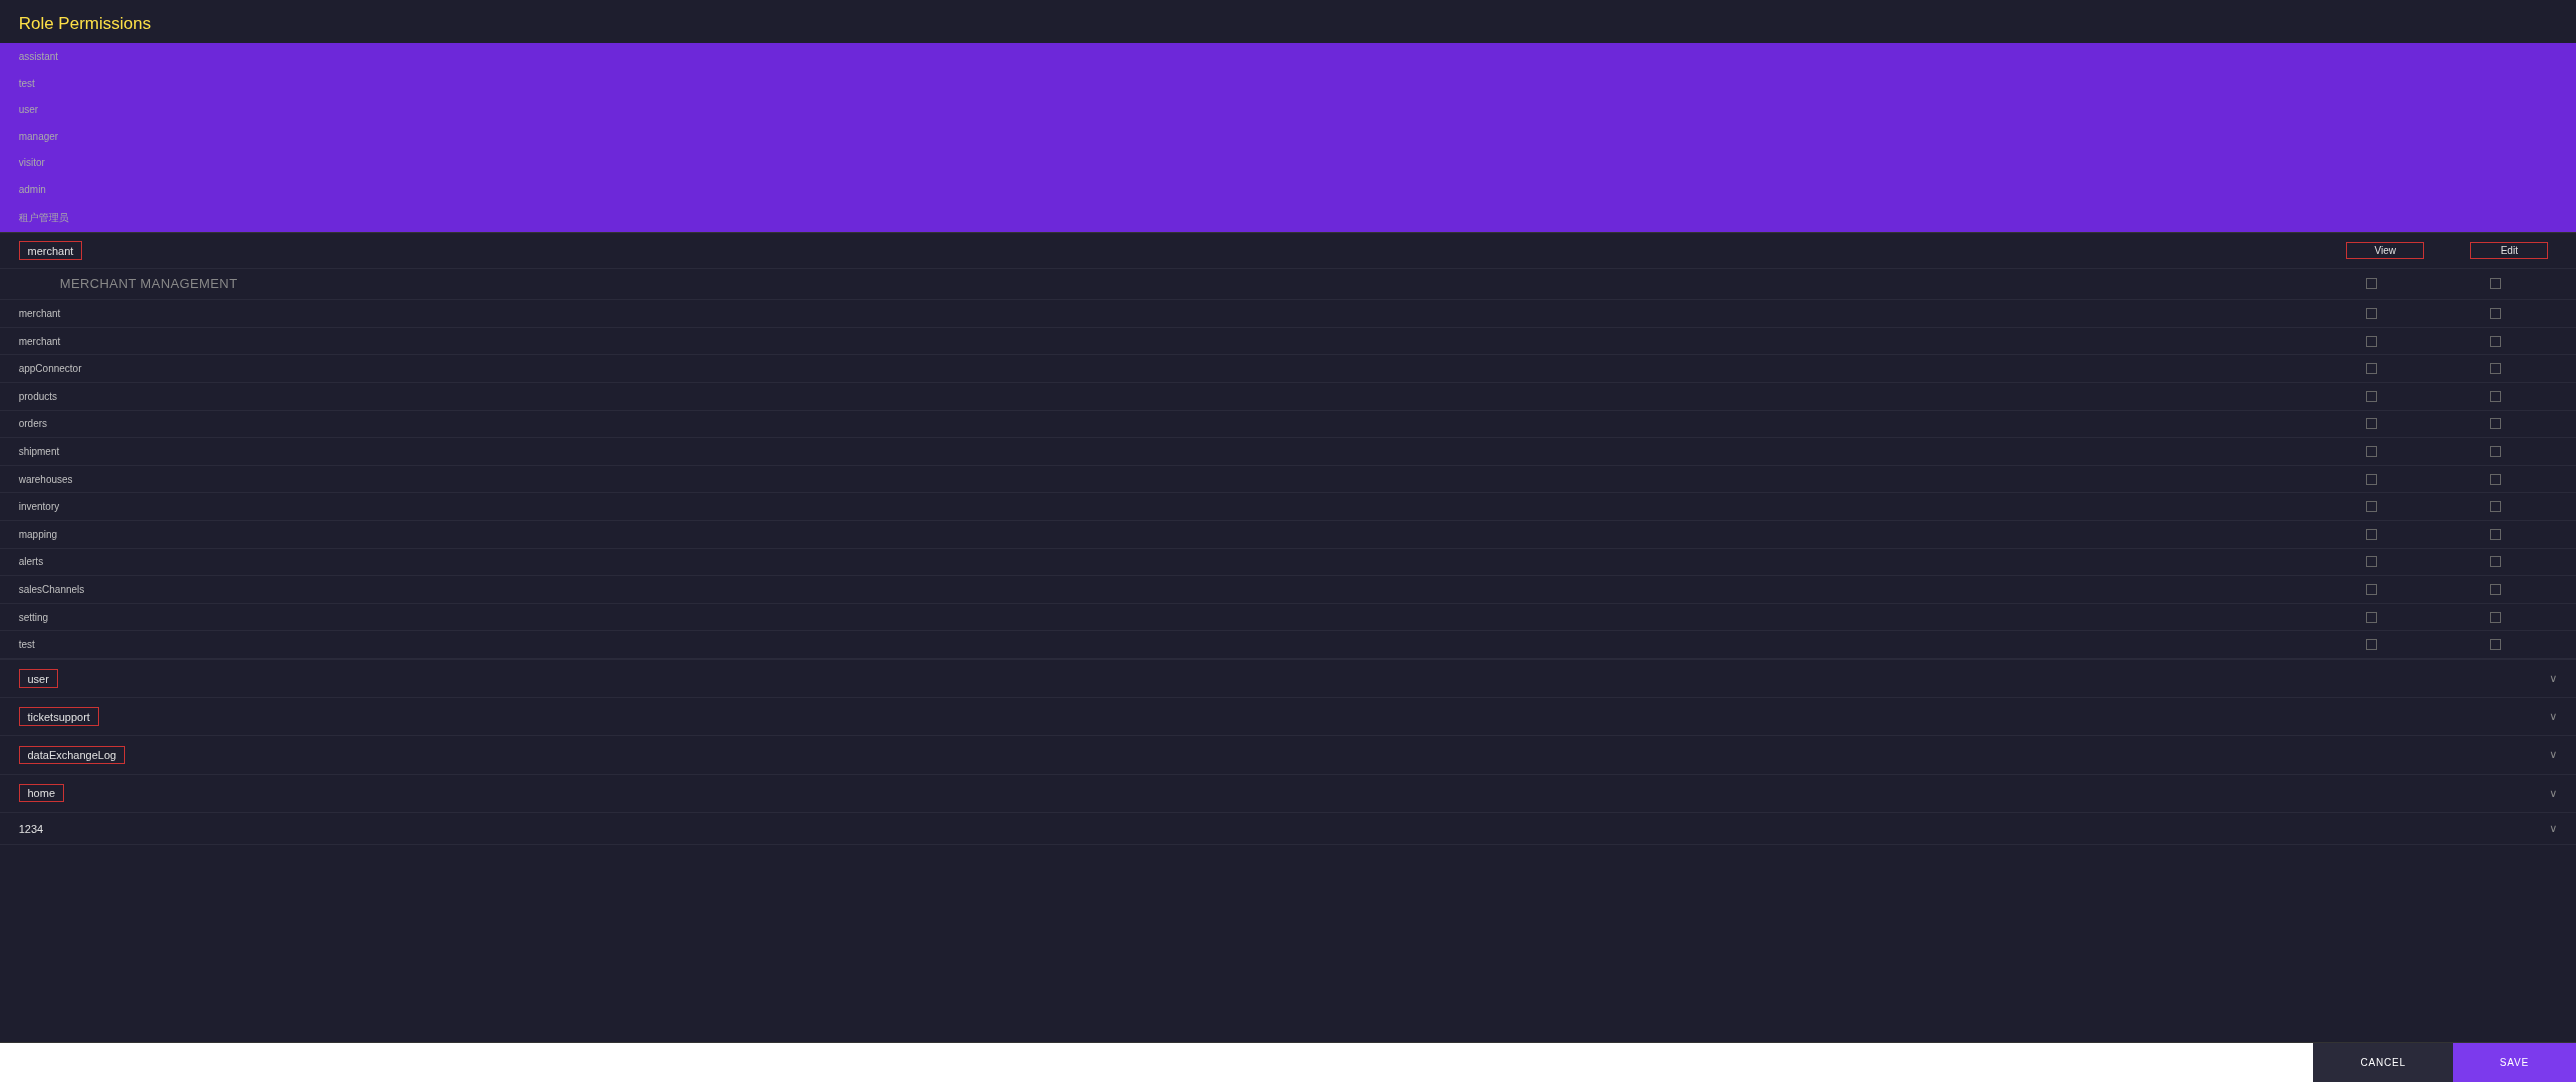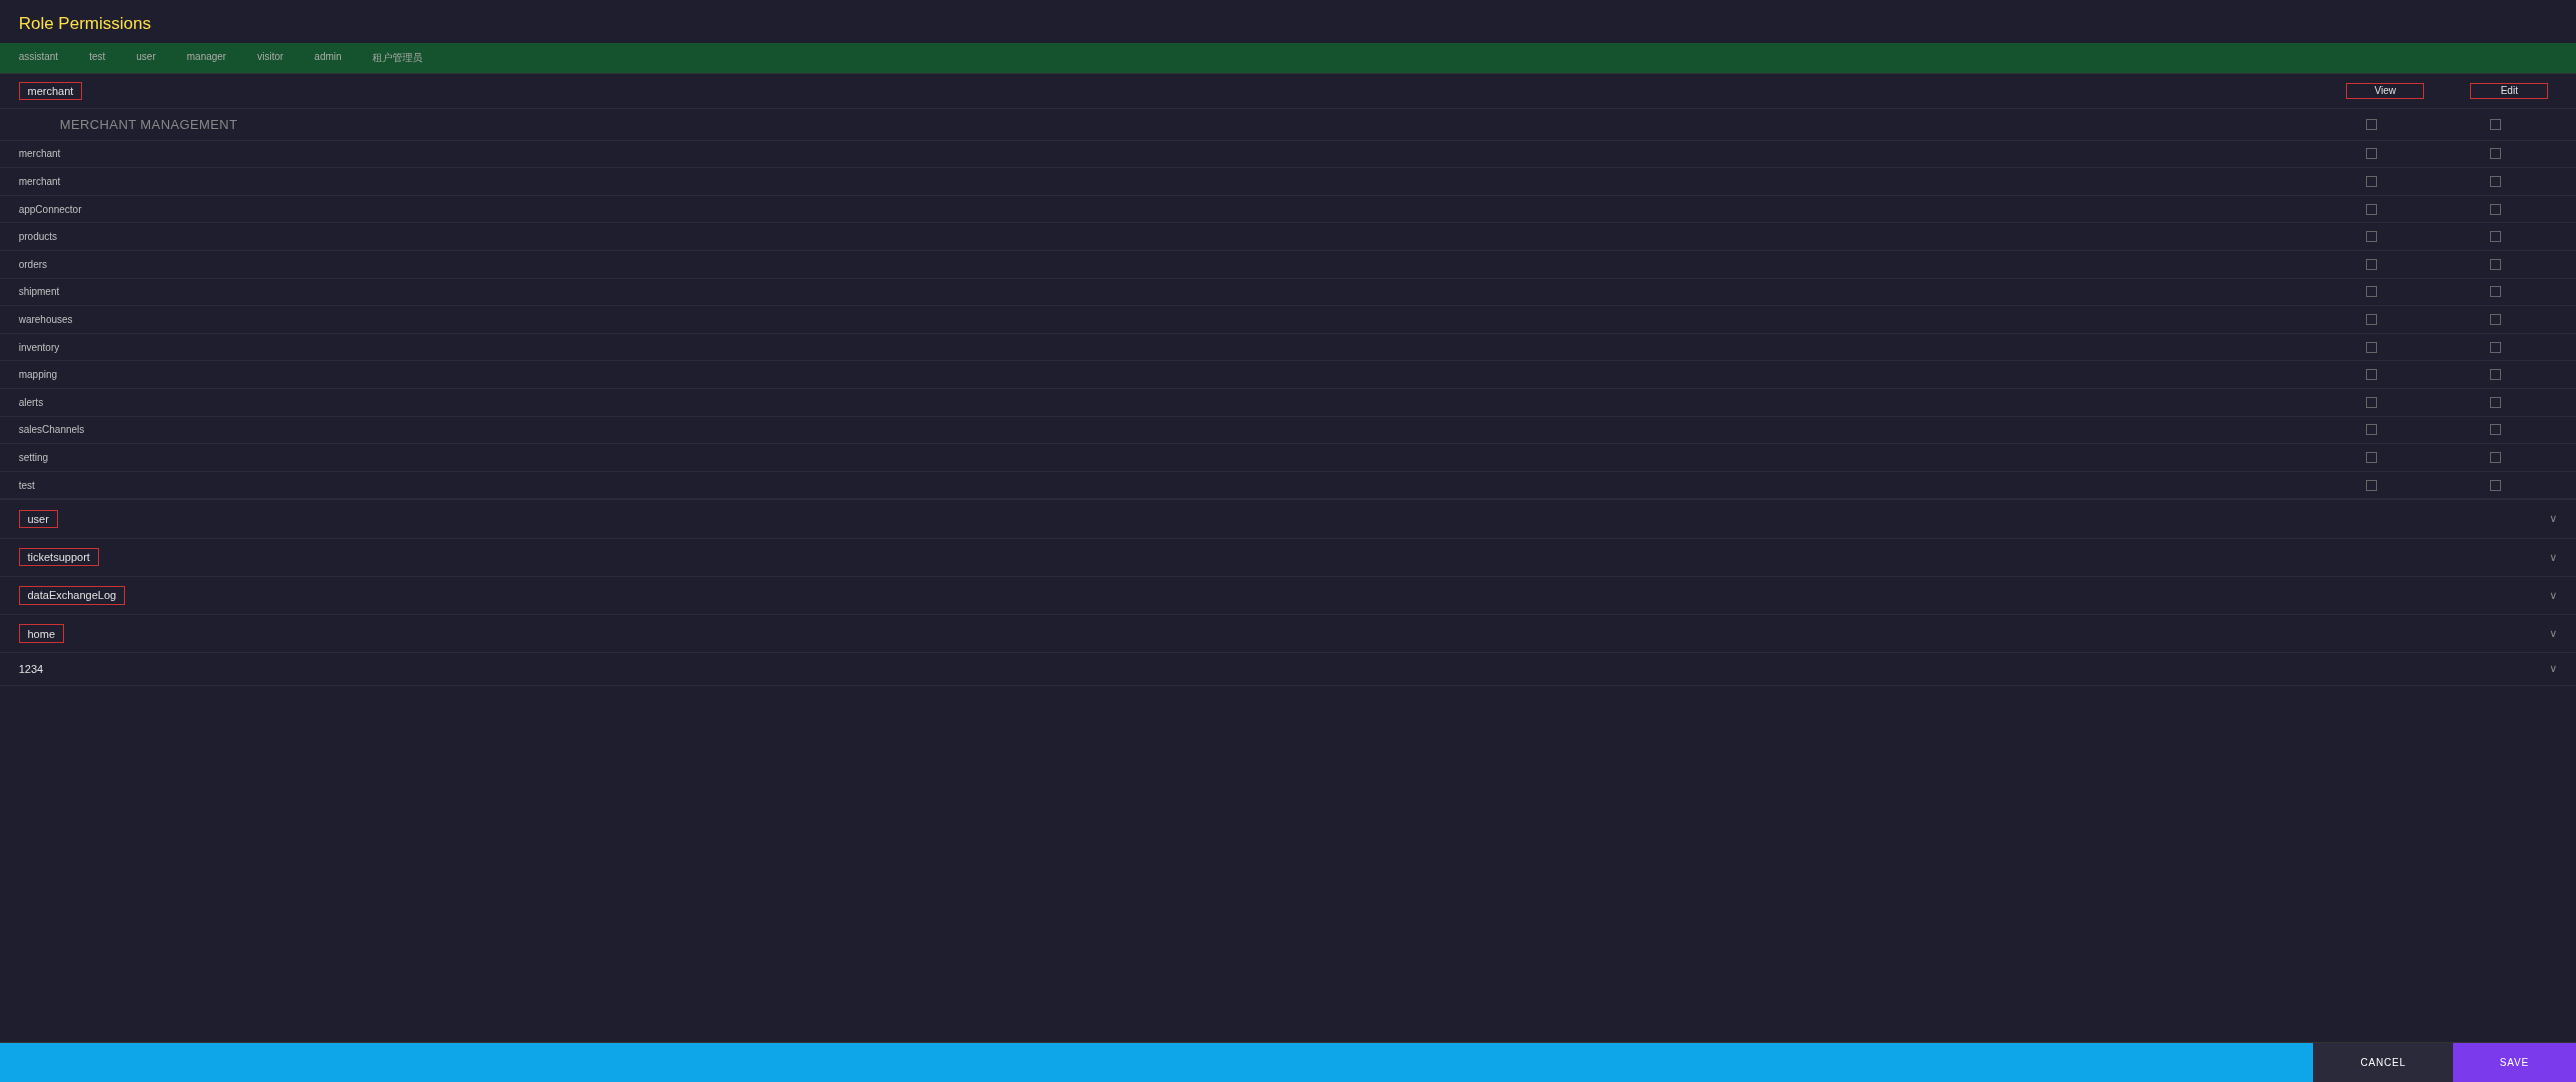--- a/index.html
+++ b/index.html
@@ -21,21 +21,22 @@
       color: #fde047;
       font-size: 17px;
       font-weight: 400;
       padding: 14px 18.7px 9.3px 18.7px;
     }
 
     .tabs-bar {
       display: flex;
       border-bottom: 0.8px solid #333;
       padding: 0 18.7px;
-      background-color: #14532d;
+      background-color: #6d28d9;
+      flex-direction: column;
     }
 
     .tab-item {
       padding: 7.8px 31px 7.8px 0;
       color: #aaaaaa;
       cursor: pointer;
       font-size: 10px;
       white-space: nowrap;
     }
 
@@ -130,21 +131,21 @@
     
     .bottom-bar {
       position: fixed;
       bottom: 0;
       right: 0;
       width: 100%;
       display: flex;
       justify-content: flex-end;
       gap: 0;
       padding: 0;
-      background-color: #0ea5e9;
+      background-color: #ffffff;
       border-top: 0.8px solid #333;
     }
 
     .btn-cancel {
       padding: 14px 47px;
       background-color: #2a2a3a;
       color: #ffffff;
       border: none;
       cursor: pointer;
       font-size: 10px;

